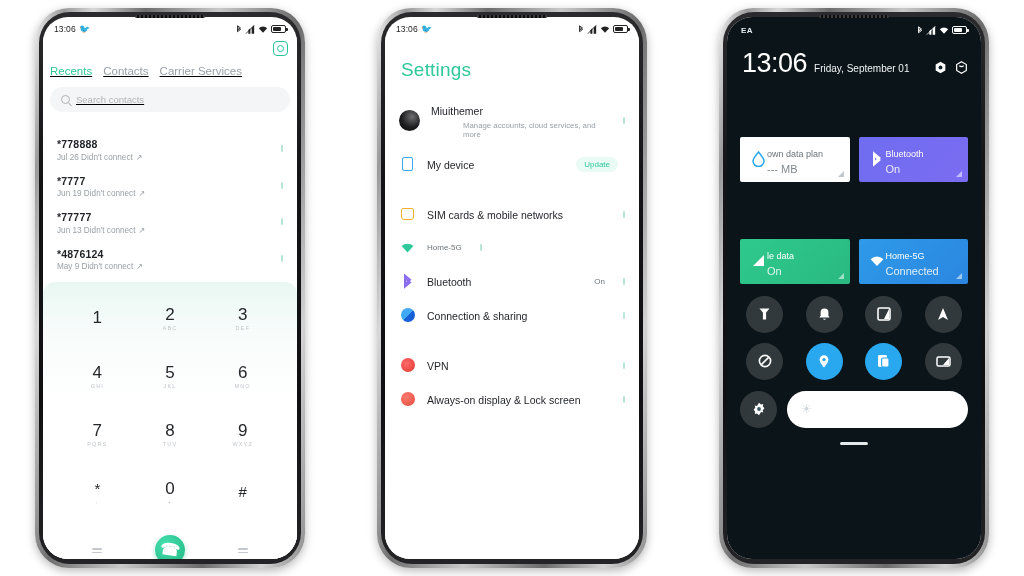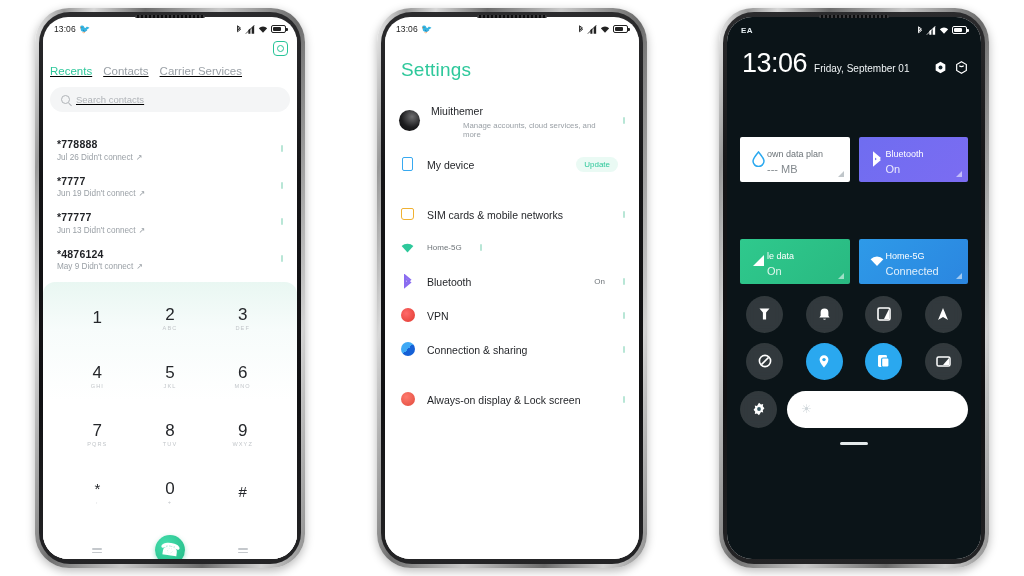--- a/index.html
+++ b/index.html
@@ -425,33 +425,33 @@
             <span class="sico ic-bt-p">
               <svg width="11" height="15" viewBox="0 0 11 15">
                   <path d="M3 4.2l5 4.2-5 4.2V1.6l5 4.2-5 4.2" fill="none" stroke="#8a6cf0" stroke-width="2"></path>
                 </svg>
             </span>
             <span class="stext"><span class="stitle">Bluetooth</span></span>
             <span class="sval">On</span>
             <span class="schev"></span>
           </div>
 
+          <div class="srow gap-after">
+            <span class="sico">
+                <span class="circ ic-conn"></span>
+              </span>
+            <span class="stext"><span class="stitle">Connection &amp; sharing</span></span>
+            <span class="schev"></span>
+          </div>
+
           <div class="srow">
             <span class="sico">
                 <span class="circ ic-vpn"></span>
               </span>
             <span class="stext"><span class="stitle">VPN</span></span>
-            <span class="schev"></span>
-          </div>
-
-          <div class="srow gap-after">
-            <span class="sico">
-                <span class="circ ic-conn"></span>
-              </span>
-            <span class="stext"><span class="stitle">Connection &amp; sharing</span></span>
             <span class="schev"></span>
           </div>
 
 
           <div class="srow">
             <span class="sico">
                 <span class="circ ic-lock"></span>
               </span>
             <span class="stext"><span class="stitle">Always-on display &amp; Lock screen</span></span>
             <span class="schev"></span>

